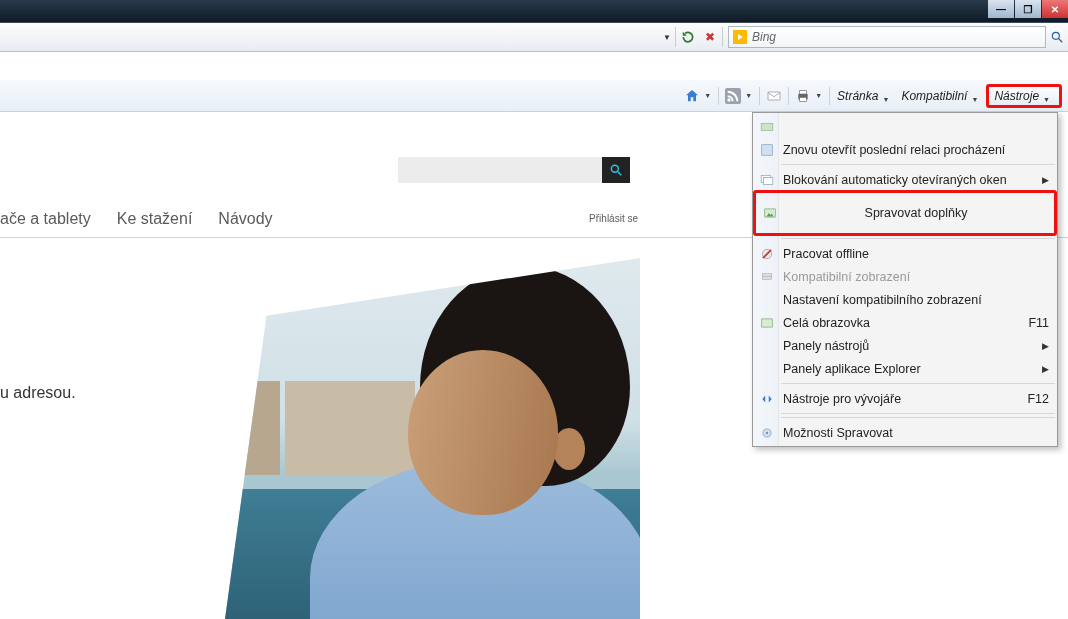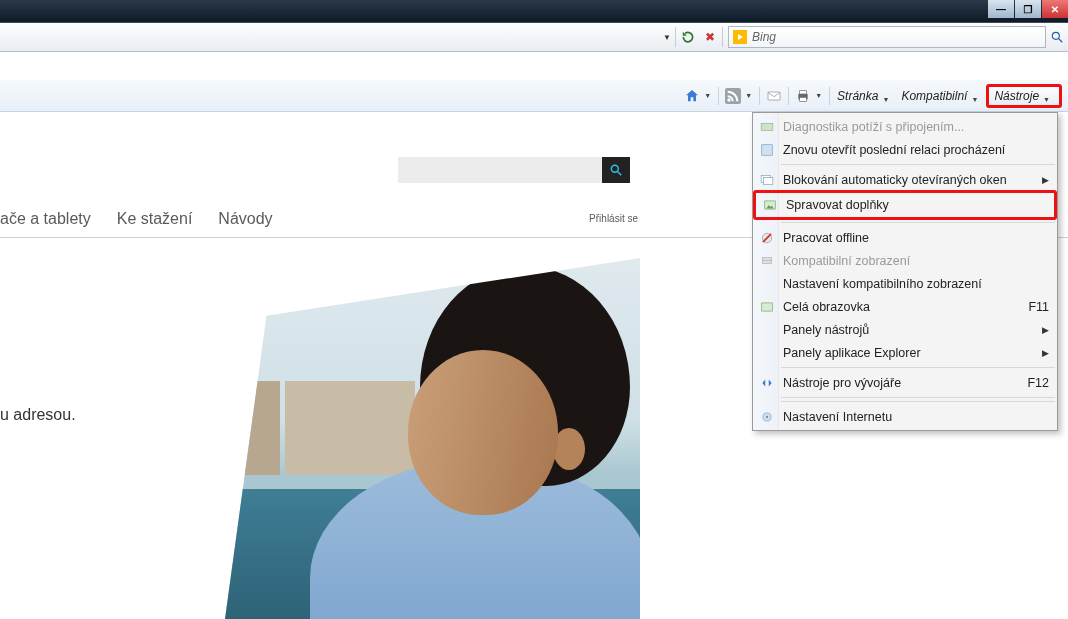--- a/index.html
+++ b/index.html
@@ -44,21 +44,21 @@
   .pagenav .navitem { margin-right:26px; }
   .pagenav .login { position:absolute; right:430px; font-size:10px; color:#5a5a5a; }
 
   
   .page-search { position:absolute; top:157px; left:398px; width:232px; height:26px;
                  display:flex; }
   .page-search input { flex:1; border:none; background:#ececec; padding:0 6px; font-size:13px; }
   .page-search .sbtn { width:28px; background:#222; display:flex; align-items:center; justify-content:center; }
   .page-search .sbtn svg { width:14px; height:14px; fill:#2cc3e6; }
 
-  .page-text { position:absolute; top:406px; left:0; font-size:16px; color:#333; }
+  .page-text { position:absolute; top:384px; left:0; font-size:16px; color:#333; }
 
   
   .hero { position:absolute; top:258px; left:225px; width:415px; height:361px; overflow:hidden;
           clip-path: polygon(10% 16%, 100% 0, 100% 100%, 0 100%); }
   .hero .sky { position:absolute; inset:0; background:linear-gradient(#dfe9ee,#cfe0e6 45%,#a9c7d0 60%); }
   .hero .water { position:absolute; left:0; right:0; bottom:0; height:36%;
                  background:linear-gradient(#3f7e95,#2e6277); }
   .hero .bld { position:absolute; top:34%; height:26%; background:#b7a78f; }
   .hero .b1 { left:0; width:55px; }
   .hero .b2 { left:60px; width:130px; background:#c9bca6; }
@@ -79,21 +79,21 @@
   .menu .row { display:flex; align-items:center; height:23px; padding:0 8px 0 4px; color:#222; position:relative; }
   .menu .row.disabled { color:#9a9a9a; }
   .menu .row .mico { width:20px; display:flex; justify-content:center; margin-right:6px; }
   .menu .row .mtxt { flex:1; white-space:nowrap; }
   .menu .row .short { color:#222; padding-left:8px; }
   .menu .row .arrow { font-size:9px; color:#333; }
   .menu .msep { height:1px; margin:3px 2px 3px 28px; background:#d7d7d7; }
   .menu .iconstrip { position:absolute; left:0; top:0; bottom:0; width:26px; background:linear-gradient(90deg,#f3f6fa,#eef2f7); border-right:1px solid #e4e8ed; }
   .menu .content { position:relative; }
   .menu .hl { border:3px solid #e11; border-radius:3px; margin:-1px 0; }
-  .menu .hl .row { height:24px; }
+  .menu .hl .row { height:40px;text-align:center; }
 
   svg { display:block; }
 </style>
 </head>
 <body>
 
 <div class="titlebar">
   <div class="winbtns">
     <div class="winbtn winmin">—</div>
     <div class="winbtn winmax">❐</div>
@@ -209,21 +209,20 @@
 
 <div class="menu">
   <div class="iconstrip"></div>
   <div class="content">
     <div class="row disabled">
       <span class="mico">
           <svg width="14" height="14" viewBox="0 0 24 24">
             <rect x="2" y="6" width="20" height="12" fill="#cfe3c8" stroke="#8aa884"></rect>
           </svg>
         </span>
-      <span class="mtxt">Diagnostika potíží s připojením...</span>
     </div>
     <div class="row">
       <span class="mico">
           <svg width="14" height="14" viewBox="0 0 24 24">
             <rect x="3" y="3" width="18" height="18" fill="#cfe0f2" stroke="#6a90b8"></rect>
           </svg>
         </span>
       <span class="mtxt">Znovu otevřít poslední relaci procházení</span>
     </div>
     <div class="msep"></div>
@@ -302,16 +301,16 @@
     </div>
     <div class="msep"></div>
     <div class="msep"></div>
     <div class="row">
       <span class="mico">
           <svg width="14" height="14" viewBox="0 0 24 24">
             <circle cx="12" cy="12" r="7" fill="#cfe0f2" stroke="#6a90b8"></circle>
             <circle cx="12" cy="12" r="2" fill="#6a90b8"></circle>
           </svg>
         </span>
-      <span class="mtxt">Nastavení Internetu</span>
+      <span class="mtxt">Možnosti Spravovat</span>
     </div>
   </div>
 </div>
 
 </body></html>

